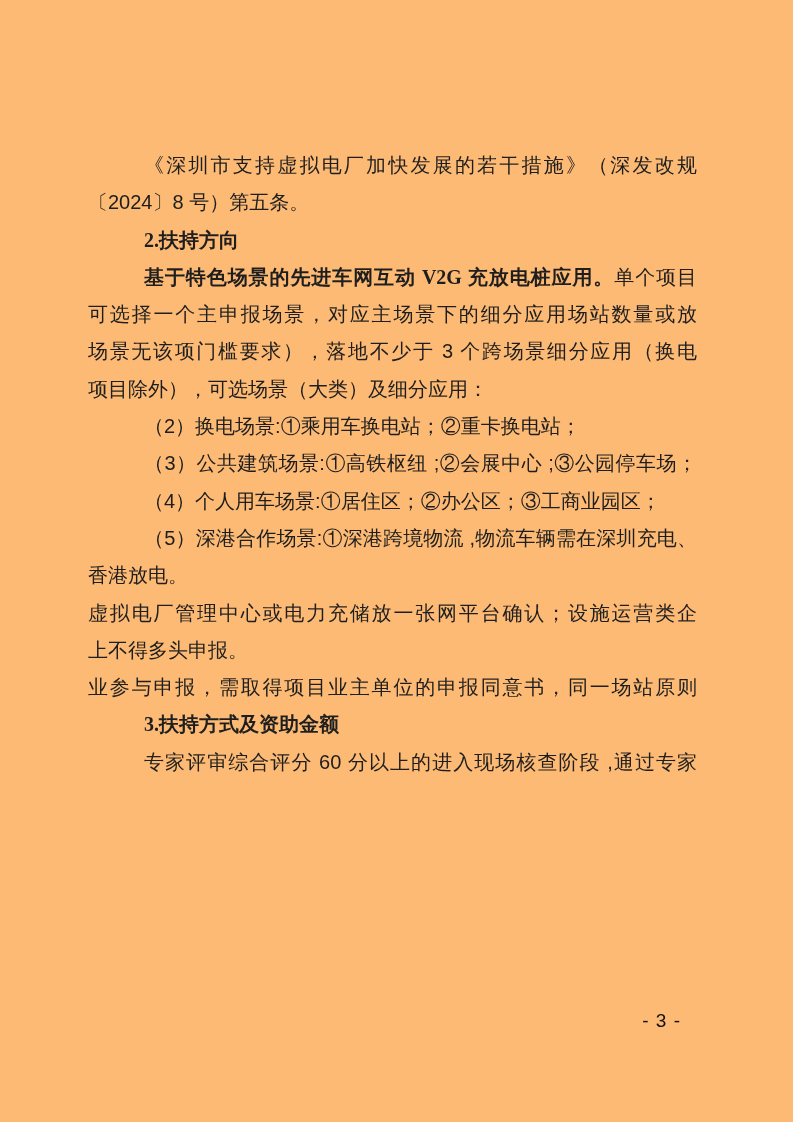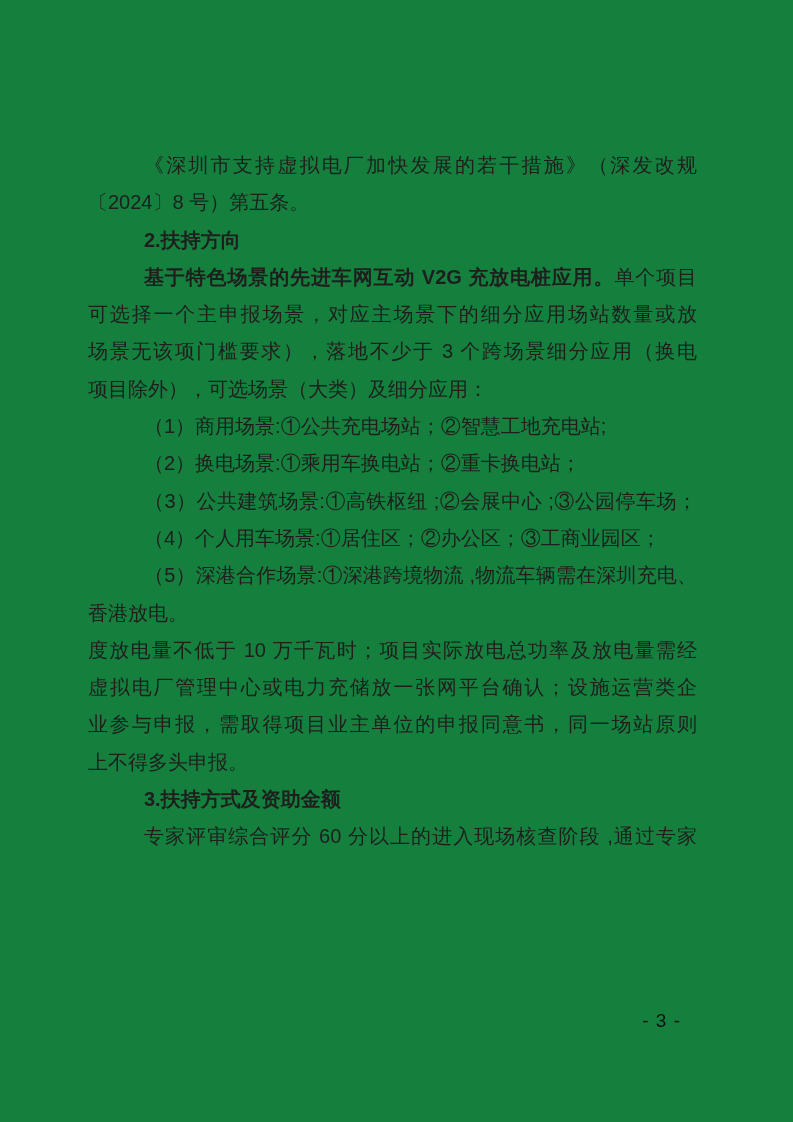--- a/index.html
+++ b/index.html
@@ -4,21 +4,21 @@
 <style>
   html, body {
     margin: 0;
     padding: 0;
     background: #ffffff;
   }
   .page {
     position: relative;
     width: 793px;
     height: 1122px;
-    background: #15803d;
+    background: #fdba74;
     overflow: hidden;
     font-family: "Liberation Sans", sans-serif;
     color: #1e1e1e;
   }
   .doc-body {
     position: absolute;
     left: 88px;
     top: 147px;
     width: 609px;
     font-size: 20px;
@@ -31,20 +31,21 @@
   }
   .line.justify {
     text-align: justify;
     text-align-last: justify;
   }
   .line.indent {
     text-indent: 56px;
   }
   .seg.bold {
     font-weight: 700;
+    font-family: Liberation Serif, serif;
   }
   .page-number {
     position: absolute;
     top: 1010px;
     right: 112px;
     font-size: 19px;
     letter-spacing: 1px;
     color: #111111;
   }
 </style>
@@ -53,27 +54,25 @@
 
 <div class="page">
   <main class="doc-body" id="doc-body">
       <div class="line indent justify"><span class="seg">《深圳市支持虚拟电厂加快发展的若干措施》（深发改规</span></div>
       <div class="line"><span class="seg">〔2024〕8 号）第五条。</span></div>
       <div class="line indent"><span class="seg bold">2.扶持方向</span></div>
       <div class="line indent justify"><span class="seg bold">基于特色场景的先进车网互动 V2G 充放电桩应用。</span><span class="seg">单个项目</span></div>
       <div class="line justify"><span class="seg">可选择一个主申报场景，对应主场景下的细分应用场站数量或放</span></div>
       <div class="line justify"><span class="seg">场景无该项门槛要求），落地不少于 3 个跨场景细分应用（换电</span></div>
       <div class="line"><span class="seg">项目除外），可选场景（大类）及细分应用：</span></div>
-      <div class="line indent"><span class="seg">（1）商用场景:①公共充电场站；②智慧工地充电站;</span></div>
       <div class="line indent"><span class="seg">（2）换电场景:①乘用车换电站；②重卡换电站；</span></div>
       <div class="line indent justify"><span class="seg">（3）公共建筑场景:①高铁枢纽 ;②会展中心 ;③公园停车场；</span></div>
       <div class="line indent"><span class="seg">（4）个人用车场景:①居住区；②办公区；③工商业园区；</span></div>
       <div class="line indent justify"><span class="seg">（5）深港合作场景:①深港跨境物流 ,物流车辆需在深圳充电、</span></div>
       <div class="line"><span class="seg">香港放电。</span></div>
-      <div class="line justify"><span class="seg">度放电量不低于 10 万千瓦时；项目实际放电总功率及放电量需经</span></div>
       <div class="line justify"><span class="seg">虚拟电厂管理中心或电力充储放一张网平台确认；设施运营类企</span></div>
+      <div class="line"><span class="seg">上不得多头申报。</span></div>
       <div class="line justify"><span class="seg">业参与申报，需取得项目业主单位的申报同意书，同一场站原则</span></div>
-      <div class="line"><span class="seg">上不得多头申报。</span></div>
       <div class="line indent"><span class="seg bold">3.扶持方式及资助金额</span></div>
       <div class="line indent justify"><span class="seg">专家评审综合评分 60 分以上的进入现场核查阶段 ,通过专家</span></div>
     </main>
   <div class="page-number">- 3 -</div>
 </div>
 
 </body></html>

